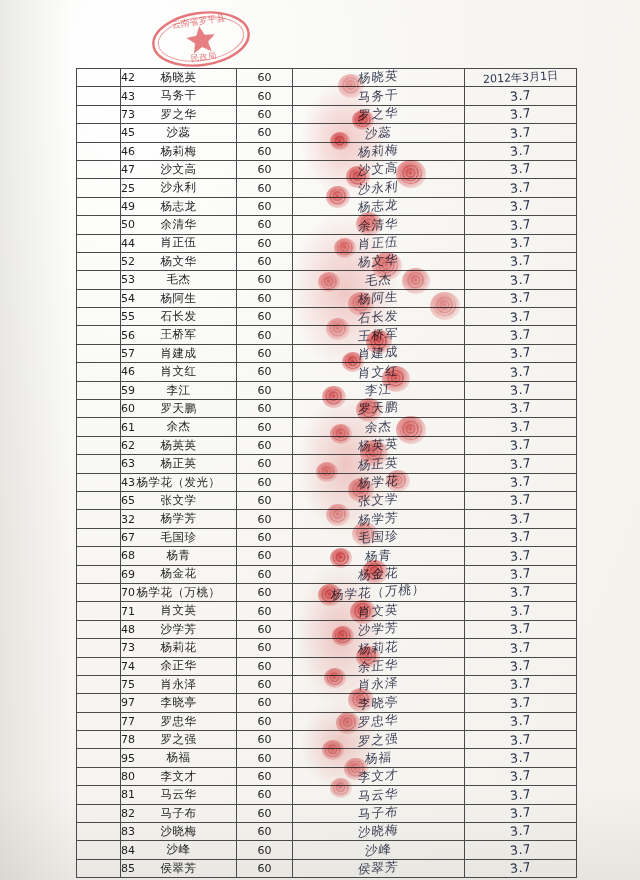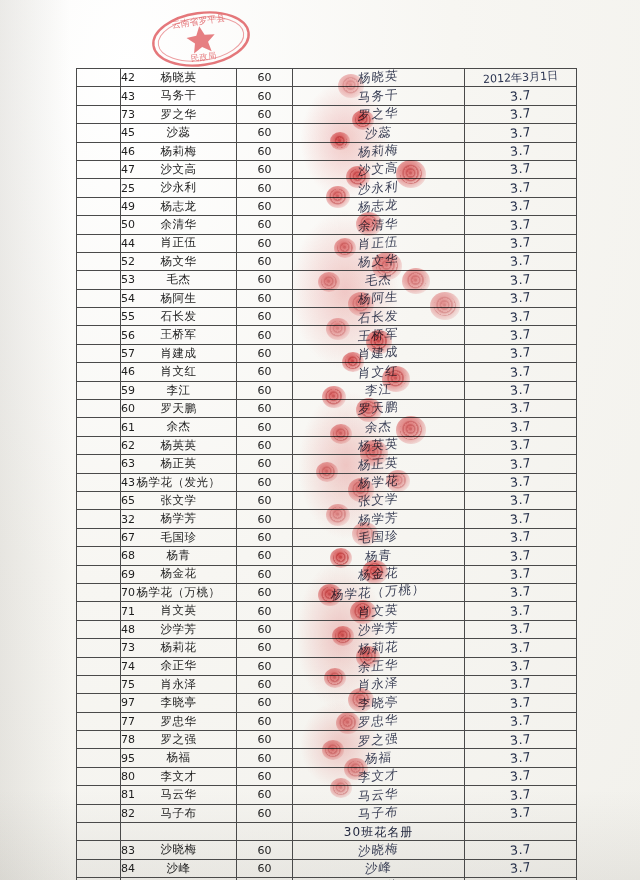--- a/index.html
+++ b/index.html
@@ -433,27 +433,20 @@
             <td class="date"><span class="hand dt" style="position: static; display: inline-block;">3.7</span></td>
           </tr>
           <tr>
             <td class="no">82</td>
             <td class="name">马子布</td>
             <td class="amt">60</td>
             <td class="sign"><span class="hand sig" style="position: static; display: inline-block;">马子布</span></td>
             <td class="date"><span class="hand dt" style="position: static; display: inline-block;">3.7</span></td>
           </tr>
           <tr>
-            <td class="no"></td>
-            <td class="name"></td>
-            <td class="amt"></td>
-            <td class="sign" style="font-size: 12px; letter-spacing: 1px; color: rgb(34, 40, 63);">30班花名册</td>
-            <td class="date"></td>
-          </tr>
-          <tr>
             <td class="no">83</td>
             <td class="name">沙晓梅</td>
             <td class="amt">60</td>
             <td class="sign"><span class="hand sig" style="position: static; display: inline-block;">沙晓梅</span></td>
             <td class="date"><span class="hand dt" style="position: static; display: inline-block;">3.7</span></td>
           </tr>
           <tr>
             <td class="no">84</td>
             <td class="name">沙峰</td>
             <td class="amt">60</td>

